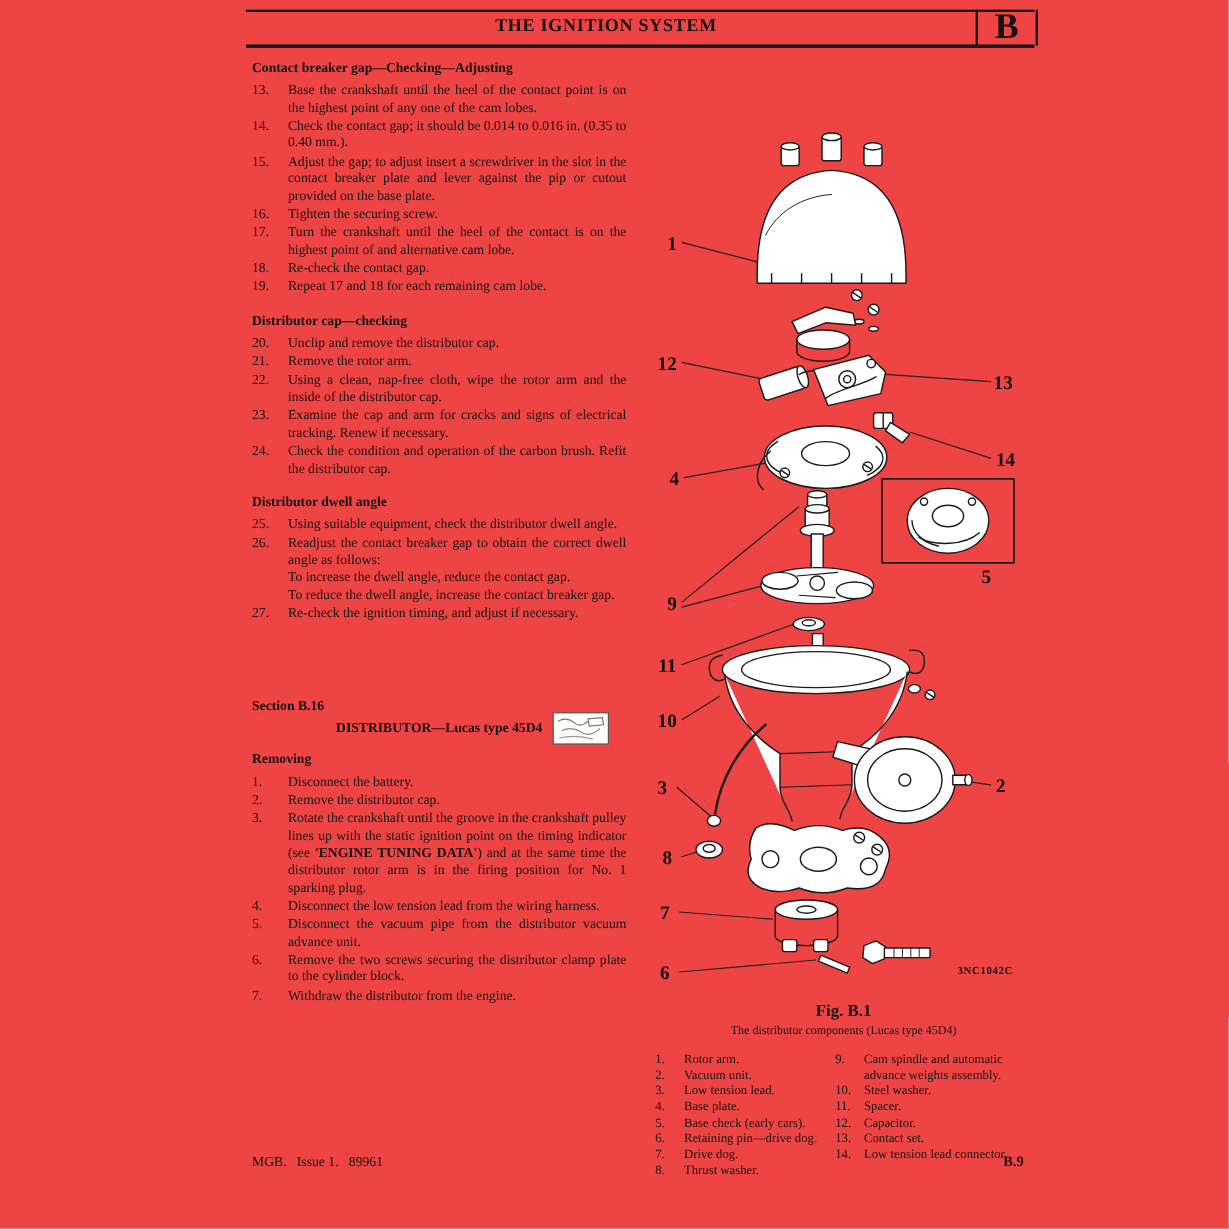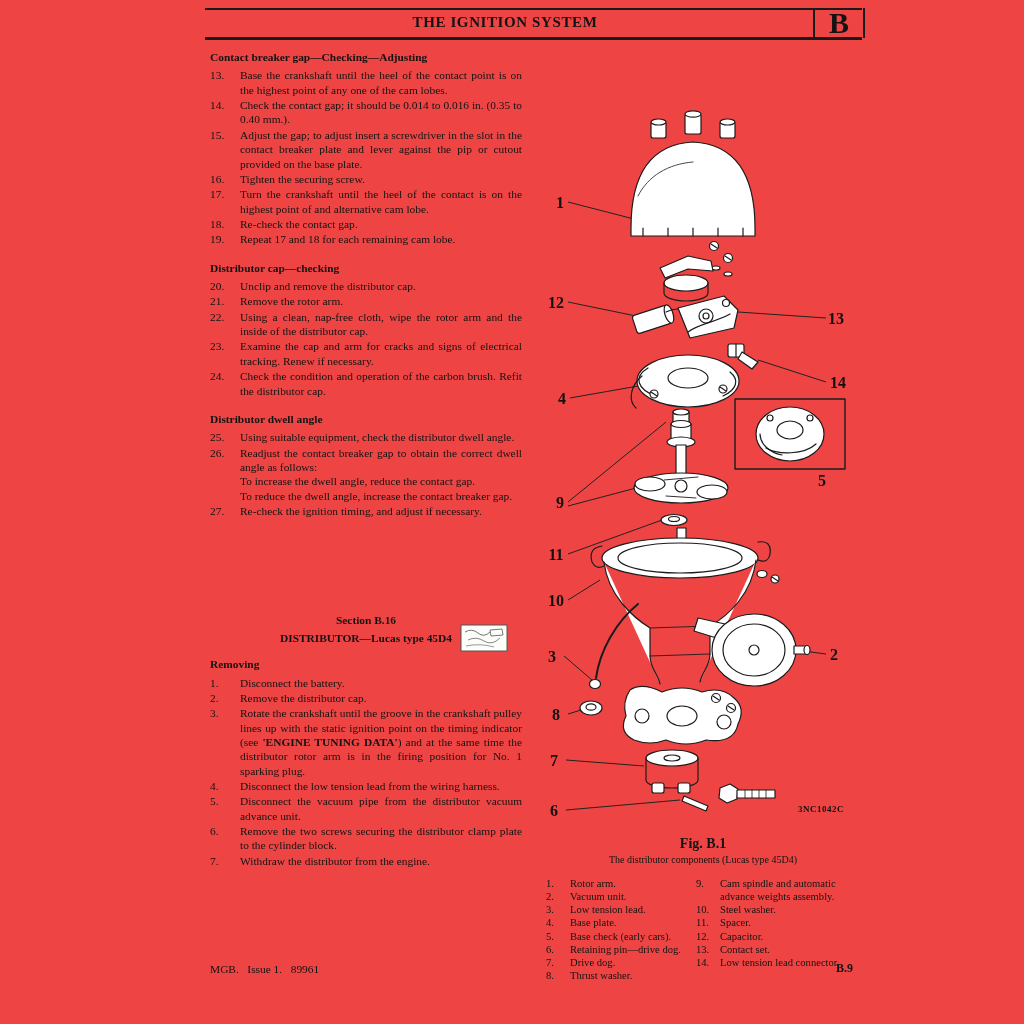--- a/index.html
+++ b/index.html
@@ -8,21 +8,21 @@
   .rule-mid{position:absolute;left:205px;top:37px;width:657px;height:3px;background:#1a1a1a;}
   .header-title{position:absolute;left:205px;top:14px;width:600px;text-align:center;font-weight:bold;font-size:15px;letter-spacing:.6px;}
   .b-box{position:absolute;left:813px;top:8px;width:48px;height:30px;border-left:2px solid #1a1a1a;border-right:2px solid #1a1a1a;display:flex;align-items:center;justify-content:center;font-weight:bold;font-size:30px;font-family:"Liberation Serif",serif;}
   .left-col{position:absolute;left:210px;top:50px;width:312px;font-size:11.4px;line-height:1.26;text-align:justify;}
   .sec-heading{font-weight:bold;margin:14px 0 4px 0;text-align:left;}
   .sec-heading.first{margin-top:0;}
   .li{position:relative;padding-left:30px;margin-bottom:1px;}
   .num{position:absolute;left:0;width:22px;text-align:left;}
   .txt{white-space:pre-line;}
   .b{font-weight:bold;}
-  .section-b16{font-weight:bold;margin-top:95px;text-align:center;}
+  .section-b16{font-weight:bold;margin-top:64px;text-align:left;}
   .dist-title{font-weight:bold;text-align:center;margin:3px 0 12px 0;position:relative;}
   .stamp{position:absolute;right:14px;top:-7px;width:48px;height:28px;}
   .removing-heading{font-weight:bold;margin:0 0 4px 0;text-align:left;}
   .footer-left{position:absolute;left:210px;top:963px;font-size:11.4px;white-space:pre;}
   .footer-right{position:absolute;left:836px;top:961px;font-size:12px;font-weight:bold;}
   .figure-svg{position:absolute;left:538px;top:56px;}
   .fig-cap1{position:absolute;left:540px;top:836px;width:326px;text-align:center;font-size:14px;font-weight:bold;}
   .fig-cap2{position:absolute;left:540px;top:854px;width:326px;text-align:center;font-size:10px;}
   .legend{position:absolute;left:546px;top:877px;width:318px;font-size:10.6px;line-height:1.24;display:flex;}
   .legend-col1{width:150px;}

